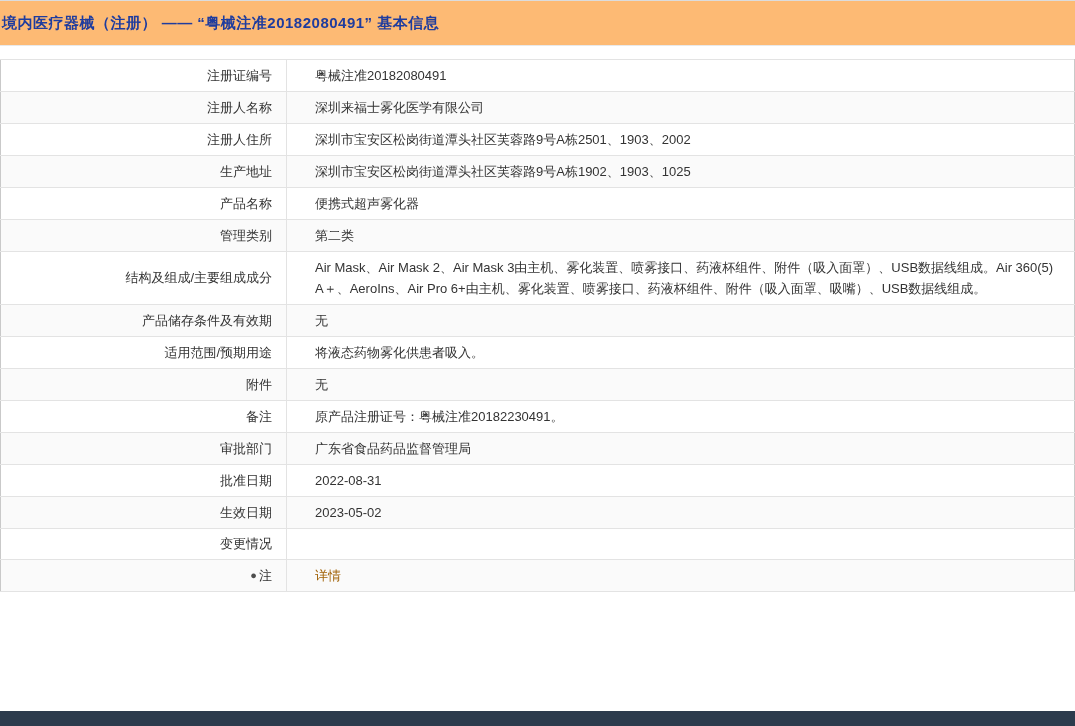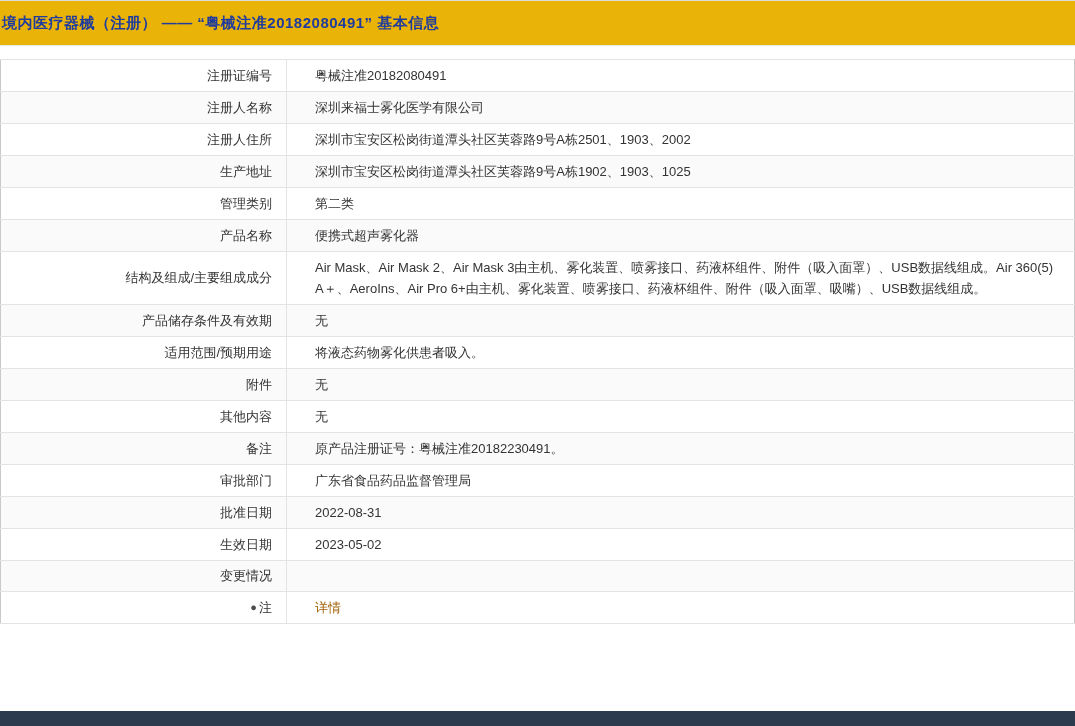--- a/index.html
+++ b/index.html
@@ -14,21 +14,21 @@
     position: relative;
     width: 1075px;
     height: 726px;
     border-top: 1px solid #dcdcdc;
   }
   .page-header {
     height: 45px;
     display: flex;
     align-items: center;
     padding-left: 2px;
-    background: #eab308;
+    background: #fdba74;
     border-bottom: 1px solid #e9e9e9;
   }
   .page-title {
     font-size: 15px;
     font-weight: 700;
     color: #1f3c9e;
     letter-spacing: 0.5px;
     white-space: nowrap;
   }
   .reg-table {
@@ -107,45 +107,41 @@
       </tr>
       <tr>
         <th>注册人住所</th>
         <td>深圳市宝安区松岗街道潭头社区芙蓉路9号A栋2501、1903、2002</td>
       </tr>
       <tr>
         <th>生产地址</th>
         <td>深圳市宝安区松岗街道潭头社区芙蓉路9号A栋1902、1903、1025</td>
       </tr>
       <tr>
+        <th>产品名称</th>
+        <td>便携式超声雾化器</td>
+      </tr>
+      <tr>
         <th>管理类别</th>
         <td>第二类</td>
-      </tr>
-      <tr>
-        <th>产品名称</th>
-        <td>便携式超声雾化器</td>
       </tr>
       <tr>
         <th>结构及组成/主要组成成分</th>
         <td>Air Mask、Air Mask 2、Air Mask 3由主机、雾化装置、喷雾接口、药液杯组件、附件（吸入面罩）、USB数据线组成。Air 360(5)A＋、AeroIns、Air Pro 6+由主机、雾化装置、喷雾接口、药液杯组件、附件（吸入面罩、吸嘴）、USB数据线组成。</td>
       </tr>
       <tr>
         <th>产品储存条件及有效期</th>
         <td>无</td>
       </tr>
       <tr>
         <th>适用范围/预期用途</th>
         <td>将液态药物雾化供患者吸入。</td>
       </tr>
       <tr>
         <th>附件</th>
-        <td>无</td>
-      </tr>
-      <tr>
-        <th>其他内容</th>
         <td>无</td>
       </tr>
       <tr>
         <th>备注</th>
         <td>原产品注册证号：粤械注准20182230491。</td>
       </tr>
       <tr>
         <th>审批部门</th>
         <td>广东省食品药品监督管理局</td>
       </tr>

